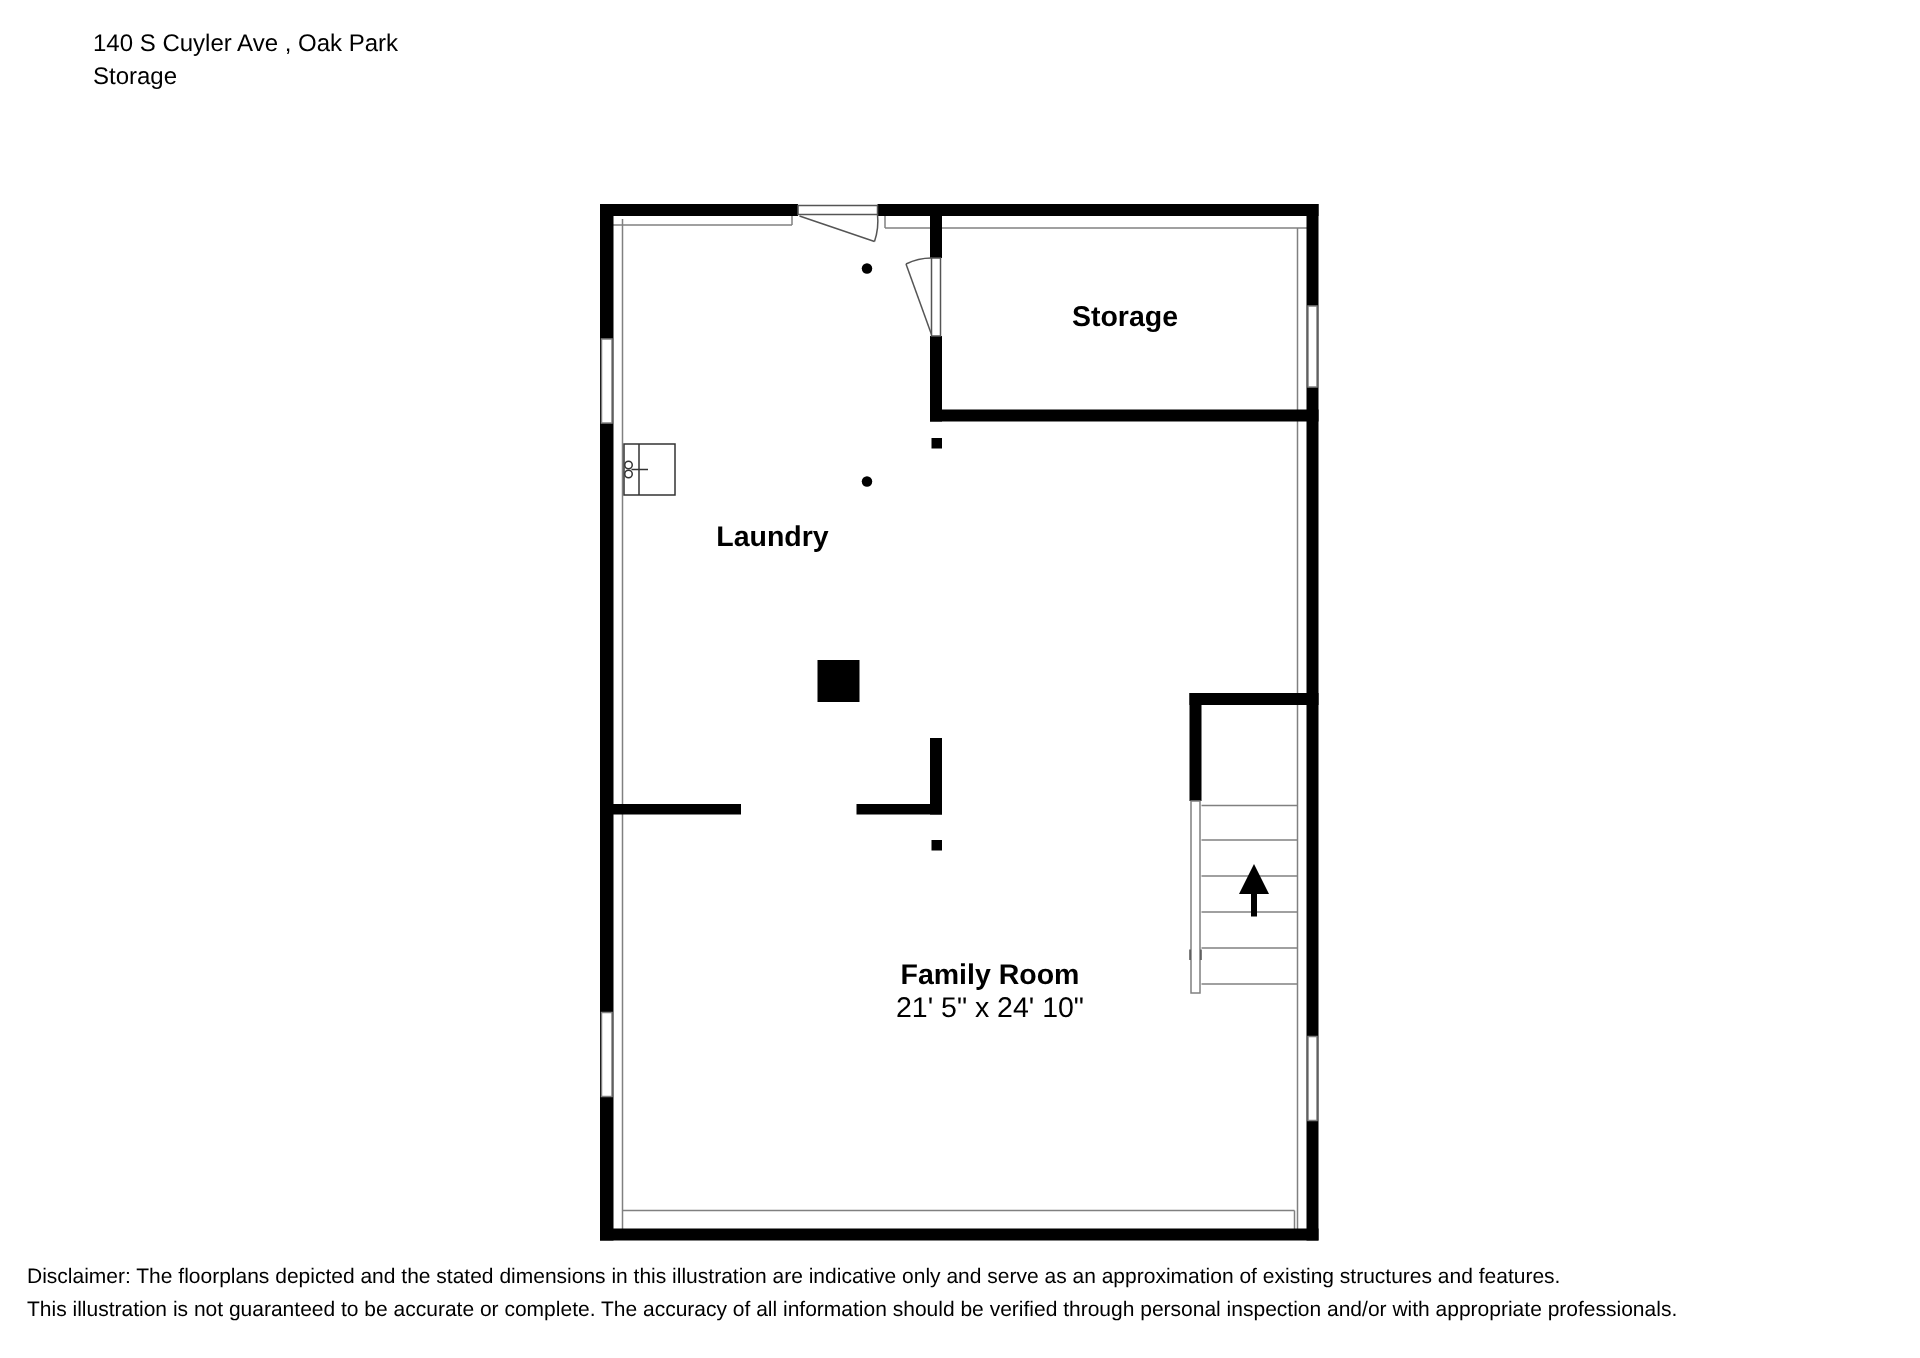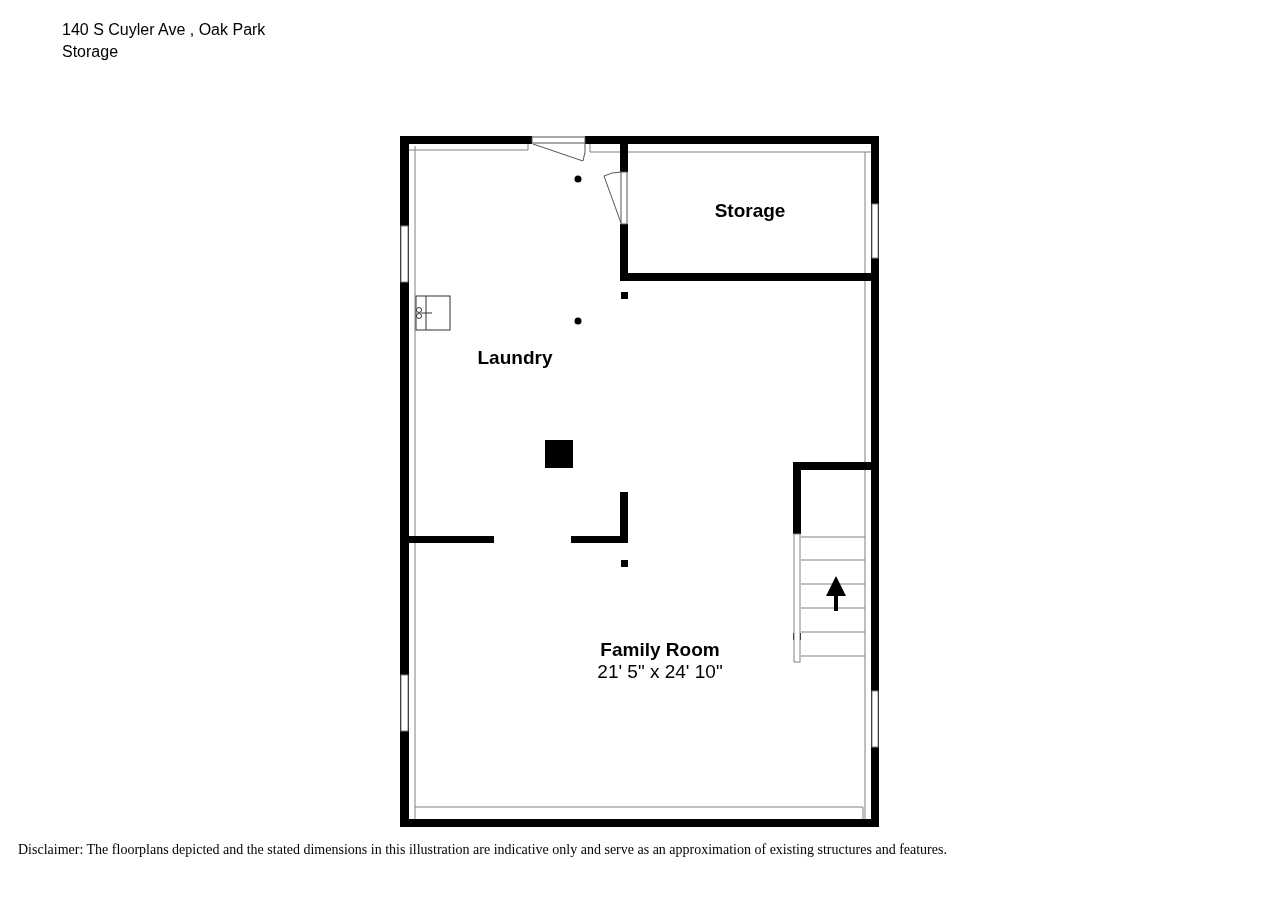--- a/index.html
+++ b/index.html
@@ -42,21 +42,21 @@
     font-size: 19px;
     fill: #000;
   }
   .disclaimer {
     position: absolute;
     left: 18px;
     top: 839px;
     font-size: 14px;
     line-height: 22px;
   }
-  .disclaimer div { white-space: nowrap; font-family: Liberation Serif, serif; }
+  .disclaimer div { white-space: nowrap; }
 </style>
 </head>
 <body>
 
 <div class="header">
   <div>140 S Cuyler Ave , Oak Park</div>
   <div>Storage</div>
 </div>
 
 <svg class="plan" width="1280" height="905" viewBox="0 0 1280 905" xmlns="http://www.w3.org/2000/svg">
@@ -148,13 +148,14 @@
   </g>
 
   <text class="room-label" x="750" y="217" text-anchor="middle">Storage</text>
   <text class="room-label" x="515" y="364" text-anchor="middle">Laundry</text>
   <text class="room-label" x="660" y="656" text-anchor="middle">Family Room</text>
   <text class="dim-label" x="660" y="678" text-anchor="middle">21' 5" x 24' 10"</text>
 </svg>
 
 <div class="disclaimer">
   <div>Disclaimer: The floorplans depicted and the stated dimensions in this illustration are indicative only and serve as an approximation of existing structures and features.</div>
+  <div>This illustration is not guaranteed to be accurate or complete. The accuracy of all information should be verified through personal inspection and/or with appropriate professionals.</div>
 </div>
 
 </body></html>

